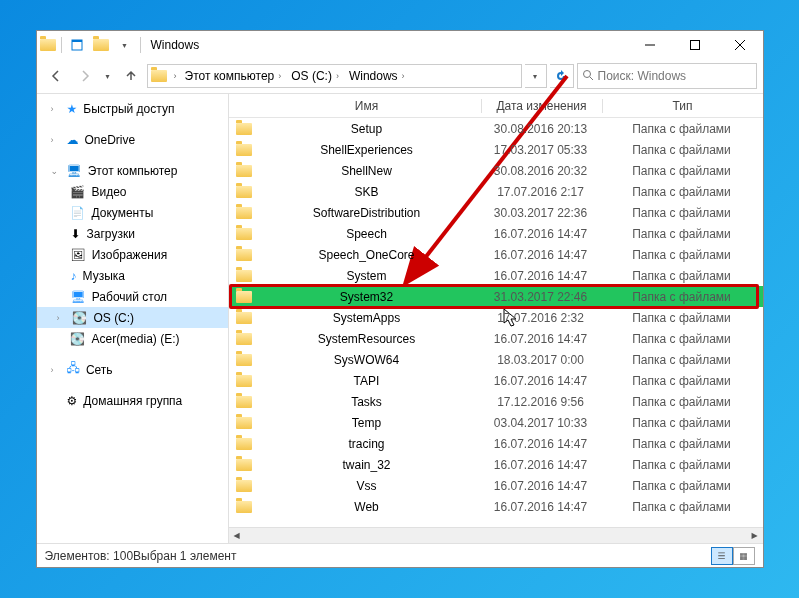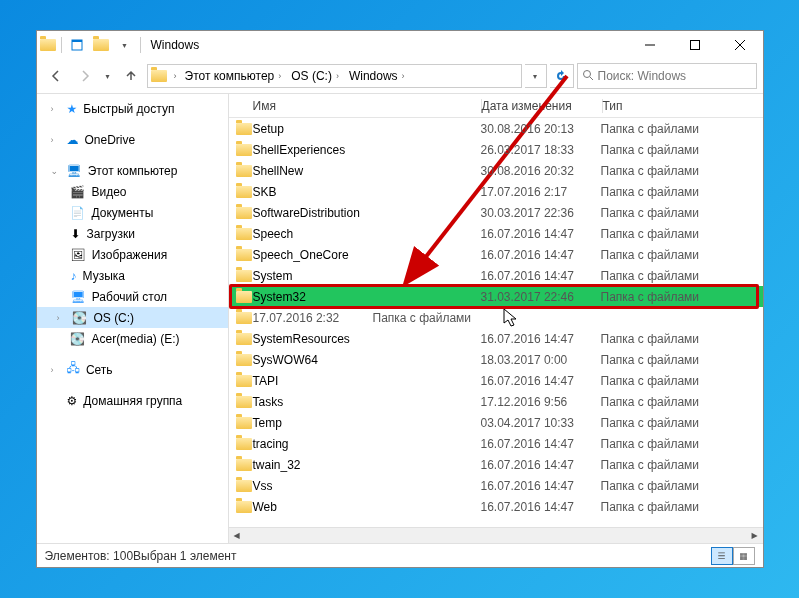--- a/index.html
+++ b/index.html
@@ -36,21 +36,21 @@
 
 .body { flex:1; display:flex; overflow:hidden; border-top:1px solid #e0e0e0; }
 .navpane { width:192px; overflow-y:auto; padding:4px 0; border-right:1px solid #e0e0e0; }
 .nav-item { height:21px; display:flex; align-items:center; padding-left:14px; gap:6px; cursor:pointer; }
 .nav-item.selected { background:#cce8ff; }
 .nav-item.sub { padding-left:34px; }
 .nav-item .chev { width:10px; color:#888; font-size:9px; }
 .nav-item .nlabel { color:#000; white-space:nowrap; }
 .nav-spacer { height:10px; }
 
-.filearea { flex:1; display:flex; flex-direction:column; overflow:hidden; }
+.filearea { flex:1; display:flex; flex-direction:column; overflow:hidden;text-align:center; }
 .columns { height:24px; display:flex; align-items:center; border-bottom:1px solid #e5e5e5; color:#444; }
 .col-name { width:252px; padding-left:24px; cursor:pointer; }
 .col-date { width:120px; cursor:pointer; }
 .col-type { flex:1; cursor:pointer; }
 .col-sep { width:1px; height:14px; background:#e0e0e0; }
 
 .filelist { flex:1; overflow-y:auto; position:relative; }
 .row { height:21px; display:flex; align-items:center; cursor:pointer; position:relative; }
 .row.selected { background:#22c55e; }
 .row.highlighted::after { content:""; position:absolute; left:0; right:4px; top:-2px; bottom:-2px; border:3px solid #c00; border-radius:2px; pointer-events:none; }
@@ -260,21 +260,21 @@
             </div>
             <div class="rname">Setup</div>
             <div class="rdate">30.08.2016 20:13</div>
             <div class="rtype">Папка с файлами</div>
           </div>
           <div class="row">
             <div class="ricon">
               <div class="folder-icon"></div>
             </div>
             <div class="rname">ShellExperiences</div>
-            <div class="rdate">26.03.2017 18:33</div>
+            <div class="rdate">17.03.2017 05:33</div>
             <div class="rtype">Папка с файлами</div>
           </div>
           <div class="row">
             <div class="ricon">
               <div class="folder-icon"></div>
             </div>
             <div class="rname">ShellNew</div>
             <div class="rdate">30.08.2016 20:32</div>
             <div class="rtype">Папка с файлами</div>
           </div>
@@ -323,20 +323,21 @@
               <div class="folder-icon"></div>
             </div>
             <div class="rname">System32</div>
             <div class="rdate">31.03.2017 22:46</div>
             <div class="rtype">Папка с файлами</div>
           </div>
           <div class="row">
             <div class="ricon">
               <div class="folder-icon"></div>
             </div>
+            <div class="rname">SystemApps</div>
             <div class="rdate">17.07.2016 2:32</div>
             <div class="rtype">Папка с файлами</div>
           </div>
           <div class="row">
             <div class="ricon">
               <div class="folder-icon"></div>
             </div>
             <div class="rname">SystemResources</div>
             <div class="rdate">16.07.2016 14:47</div>
             <div class="rtype">Папка с файлами</div>

